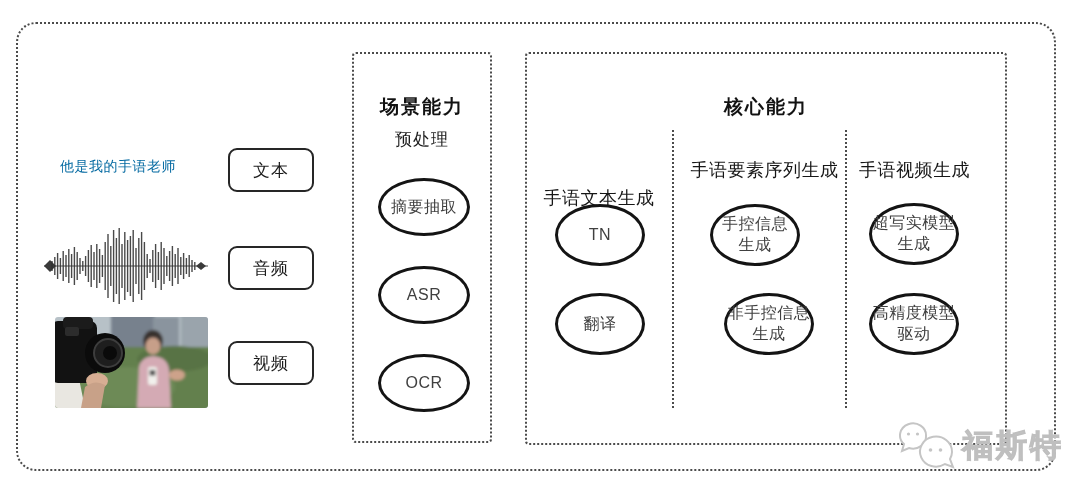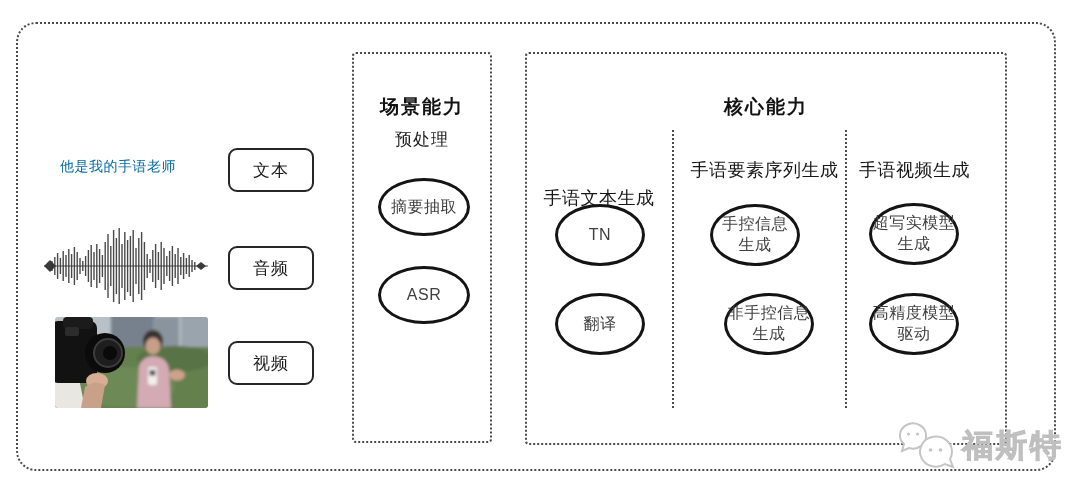--- a/index.html
+++ b/index.html
@@ -210,20 +210,23 @@
 
   <div class="panel" id="panel-scene">
     <div class="panel-title">场景能力</div>
     <div class="panel-subtitle">预处理</div>
     <div class="node sn" id="node-summary">
       <span>摘要抽取</span>
     </div>
     <div class="node sn" id="node-asr">
       <span>ASR</span>
     </div>
+    <div class="node sn" id="node-ocr">
+      <span>OCR</span>
+    </div>
   </div>
 
   <div class="panel" id="panel-core">
     <div class="panel-title">核心能力</div>
 
     <div class="sep" id="sep-1"></div>
     <div class="sep" id="sep-2"></div>
 
     <div class="col-header" id="hdr-col1">手语文本生成</div>
     <div class="col-header" id="hdr-col2">手语要素序列生成</div>

